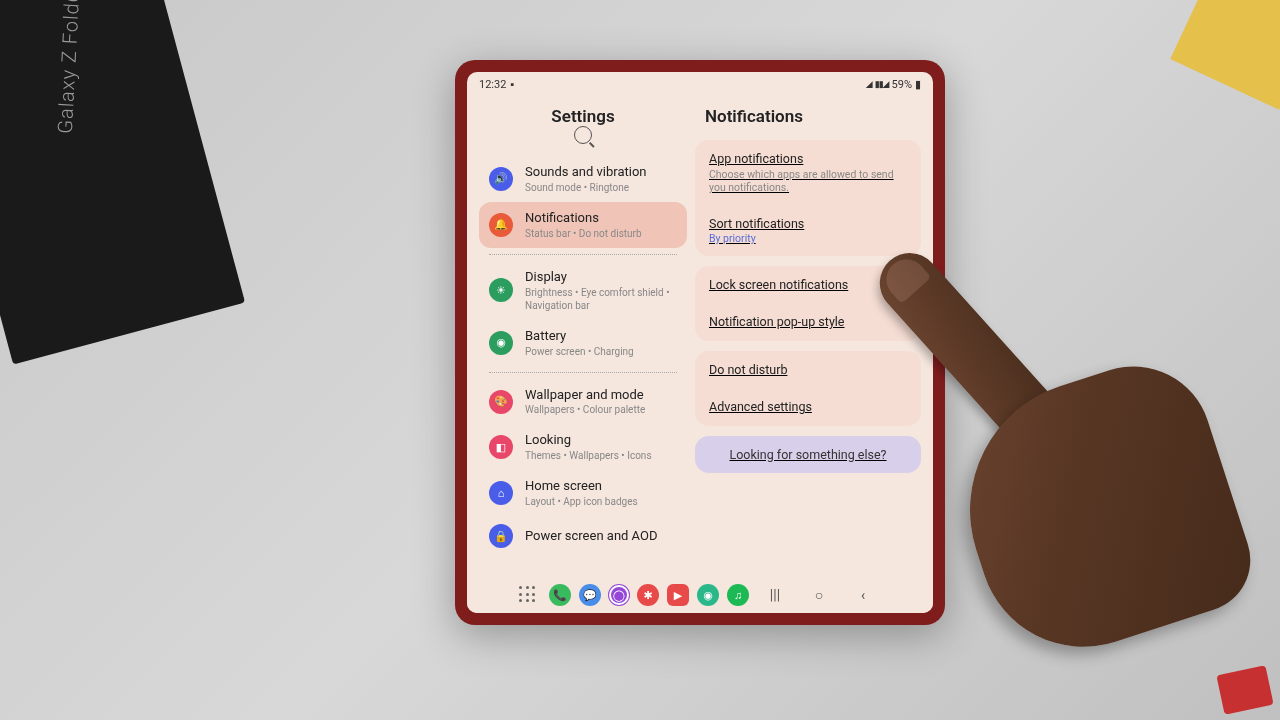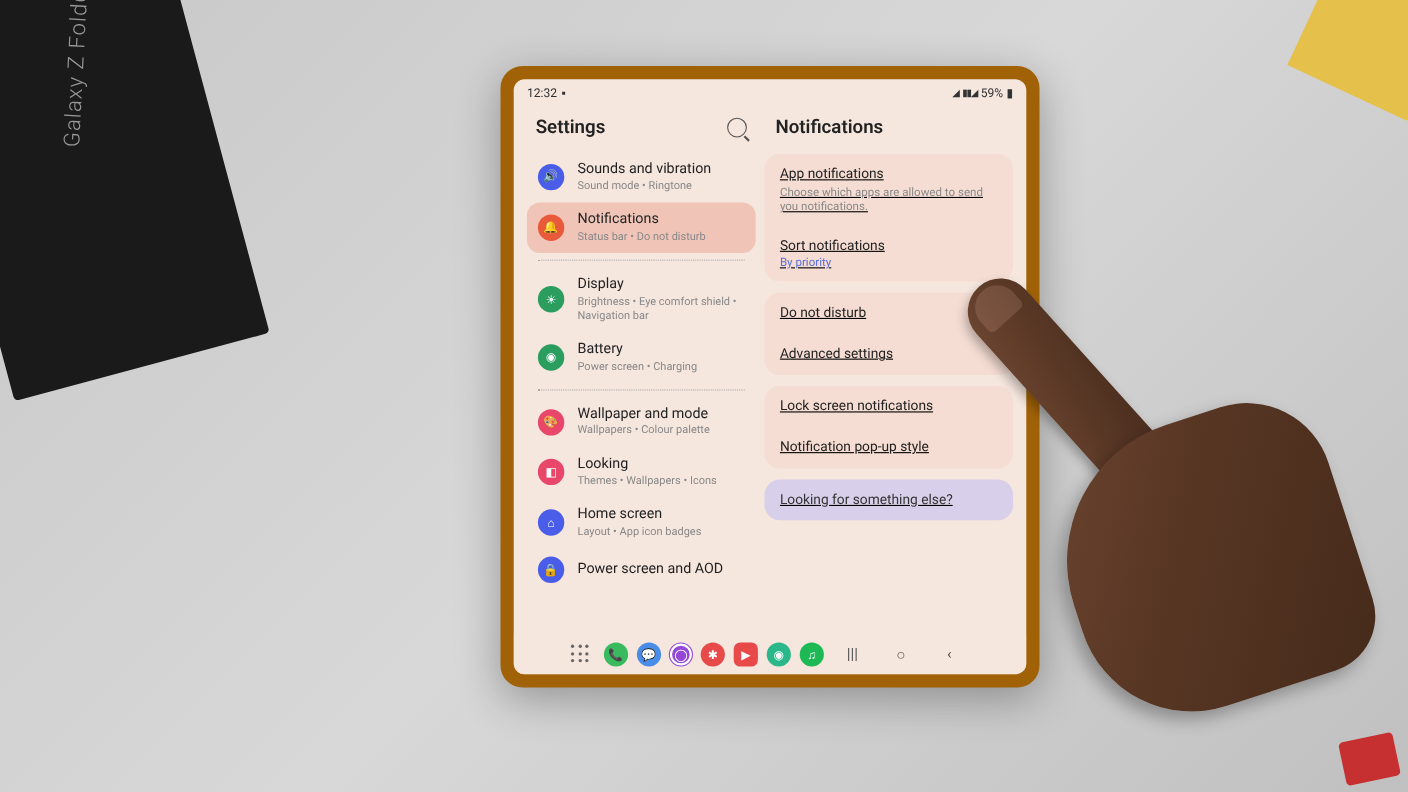--- a/index.html
+++ b/index.html
@@ -57,21 +57,21 @@
       border-radius: 4px;
     }
     
     
     .device {
       position: absolute;
       left: 455px;
       top: 60px;
       width: 490px;
       height: 565px;
-      background: #a16207;
+      background: #7f1d1d;
       border-radius: 20px;
       padding: 12px;
       box-shadow: 0 10px 40px rgba(0,0,0,0.3);
     }
     
     .screen {
       width: 100%;
       height: 100%;
       background: #f5e6de;
       border-radius: 10px;
@@ -105,23 +105,23 @@
       padding: 4px 4px 0 4px;
     }
     
     .right-pane {
       width: 52%;
       padding: 4px 4px 0 4px;
     }
     
     .settings-header {
       display: flex;
-      justify-content: space-between;
       align-items: center;
       padding: 6px 8px 12px 8px;
+      flex-direction: column;
     }
     .settings-title {
       font-size: 17px;
       font-weight: 600;
       color: #222;
     }
     .search-icon {
       width: 18px;
       height: 18px;
       border: 1.5px solid #555;
@@ -214,20 +214,21 @@
       line-height: 1.3;
     }
     .detail-item-link {
       font-size: 10.5px;
       color: #5a6dd8;
       line-height: 1.3;
     }
     
     .detail-card.purple {
       background: #d8d0eb;
+      text-align: center;
     }
     .detail-card.purple .detail-item-title {
       color: #333;
     }
     .purple-link {
       font-size: 12px;
       color: #4a5dc8;
       padding: 4px 14px;
     }
     
@@ -441,33 +442,33 @@
             <div class="detail-item-sub">Choose which apps are allowed to send you notifications.</div>
           </div>
           <div class="detail-item">
             <div class="detail-item-title">Sort notifications</div>
             <div class="detail-item-link">By priority</div>
           </div>
         </div>
 
         <div class="detail-card">
           <div class="detail-item">
+            <div class="detail-item-title">Lock screen notifications</div>
+          </div>
+          <div class="detail-item">
+            <div class="detail-item-title">Notification pop-up style</div>
+          </div>
+        </div>
+
+        <div class="detail-card">
+          <div class="detail-item">
             <div class="detail-item-title">Do not disturb</div>
           </div>
           <div class="detail-item">
             <div class="detail-item-title">Advanced settings</div>
-          </div>
-        </div>
-
-        <div class="detail-card">
-          <div class="detail-item">
-            <div class="detail-item-title">Lock screen notifications</div>
-          </div>
-          <div class="detail-item">
-            <div class="detail-item-title">Notification pop-up style</div>
           </div>
         </div>
 
         <div class="detail-card purple">
           <div class="detail-item">
             <div class="detail-item-title">Looking for something else?</div>
           </div>
         </div>
       </div>
     </div>

